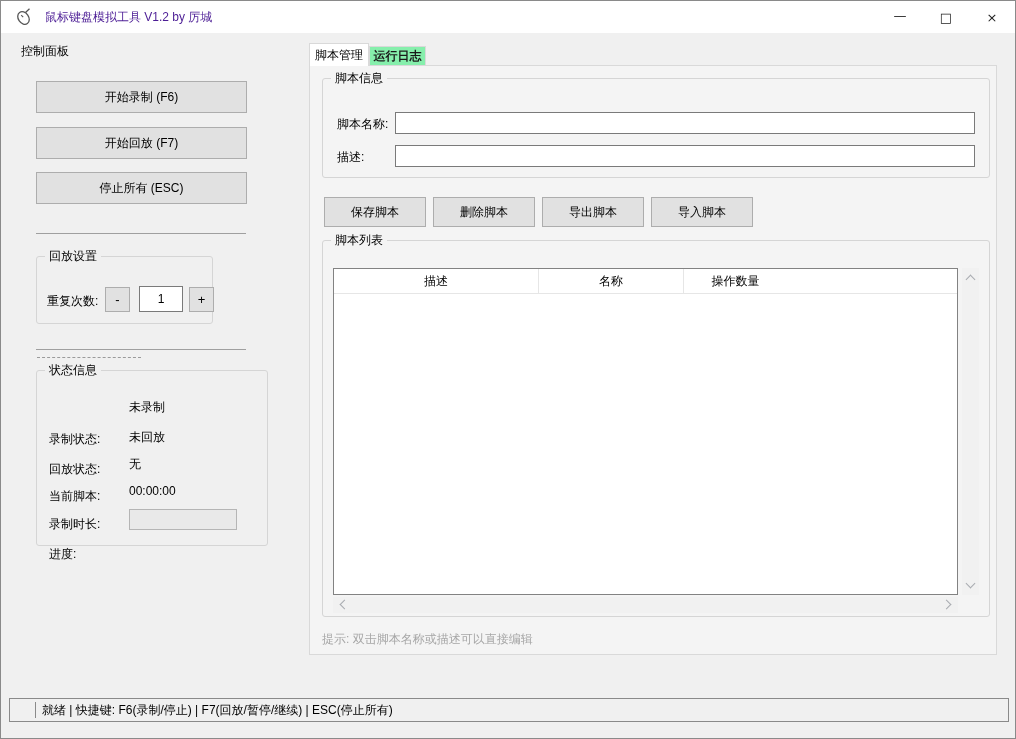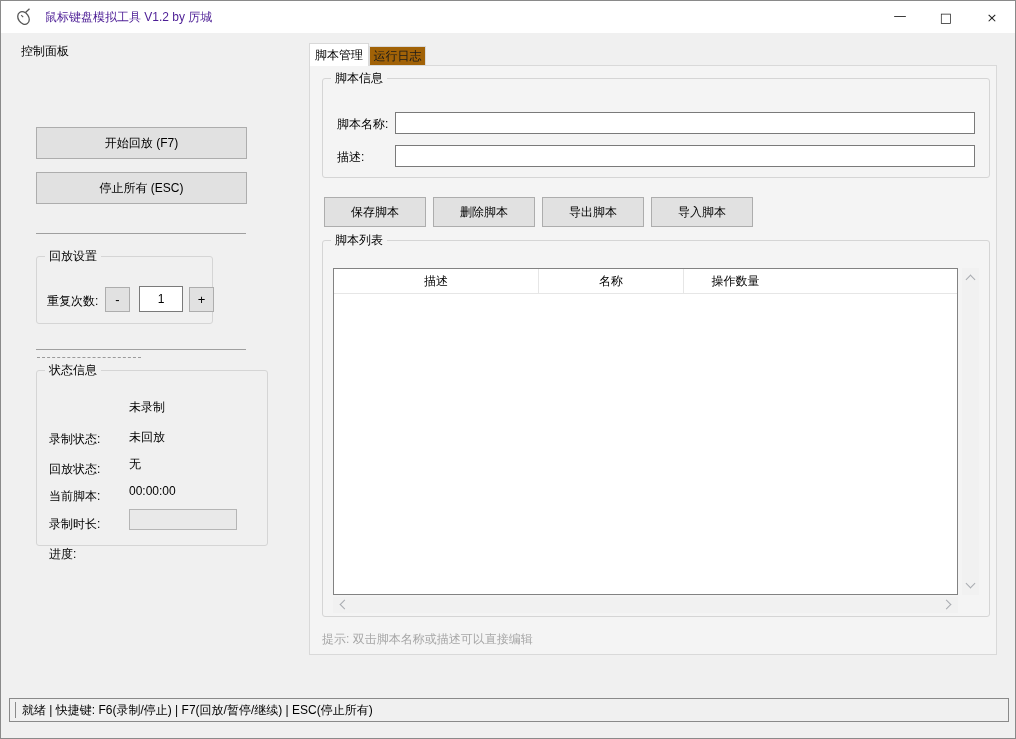--- a/index.html
+++ b/index.html
@@ -60,22 +60,22 @@
 
   
   .tab {
     position:absolute; font-size:12px; text-align:center; cursor:default;
   }
   .tab.active {
     background:#ffffff; border:1px solid #d9d9d9; border-bottom:none;
     z-index:3; line-height:22px;
   }
   .tab.inactive {
-    background:#a16207; border:1px solid #d9d9d9; border-bottom:none;
-    z-index:1; line-height:19px; color:#1a1a1a;
+    background:#86efac; border:1px solid #d9d9d9; border-bottom:none;
+    z-index:1; line-height:19px; color:#1a1a1a;font-weight:bold;
   }
   .tab-panel {
     position:absolute; background:#f4f4f4; border:1px solid #d9d9d9; z-index:2;
   }
   .action-btn { width:102px; height:30px; }
 
   
   .script-table {
     position:absolute; background:#ffffff; border:1px solid #828282;
   }
@@ -96,21 +96,21 @@
   .chev.down  { transform:rotate(45deg); }
   .chev.left  { transform:rotate(135deg); }
   .chev.right { transform:rotate(-45deg); }
 
   .hint { color:#a6a6a6; font-size:12px; }
 
   
   .statusbar {
     position:absolute; left:8px; top:697px; width:1000px; height:24px;
     background:#f0f0f0; border:1px solid #8a8a8a;
-    display:flex; align-items:center;
+    display:flex; align-items:center;padding-left:20px;
   }
   .statusbar .vline { width:0; height:16px; border-left:1px solid #8a8a8a; margin-left:5px; }
   .statusbar .sb-text { margin-left:6px; font-size:12px; color:#000; white-space:nowrap; }
 
   .dashed-artifact { border-top:1px dashed #9a9a9a; height:0; }
 </style>
 </head>
 <body>
 
 <div class="window">
@@ -130,20 +130,21 @@
           <span>□</span>
         </button>
       <button class="win-btn">
           <span>×</span>
         </button>
     </div>
   </div>
 
   <div class="abs" style="left:20px; top:42px;">控制面板</div>
 
+  <button class="btn abs big-btn" style="top:80px;">开始录制 (F6)</button>
   <button class="btn abs big-btn" style="top:126px;">开始回放 (F7)</button>
   <button class="btn abs big-btn" style="top:171px;">停止所有 (ESC)</button>
 
   <div class="abs sep" style="left:35px; top:232px; width:210px;"></div>
 
   <div class="abs groupbox" style="left:35px; top:255px; width:177px; height:68px;">
     <span class="gb-label">回放设置</span>
     <span class="abs" style="left:10px; top:36px;">重复次数:</span>
     <button class="btn abs stepper-btn" style="left:68px; top:30px;">-</button>
     <input class="textinput abs repeat-field" style="left: 102px; top: 29px;" value="1">

